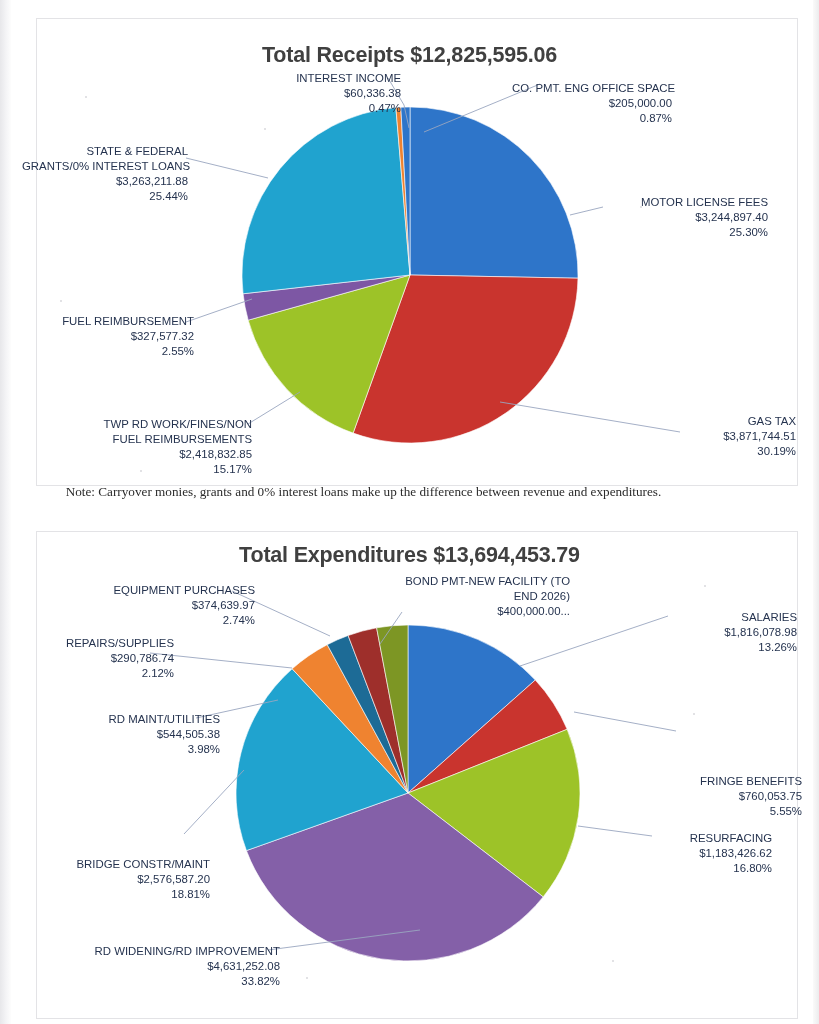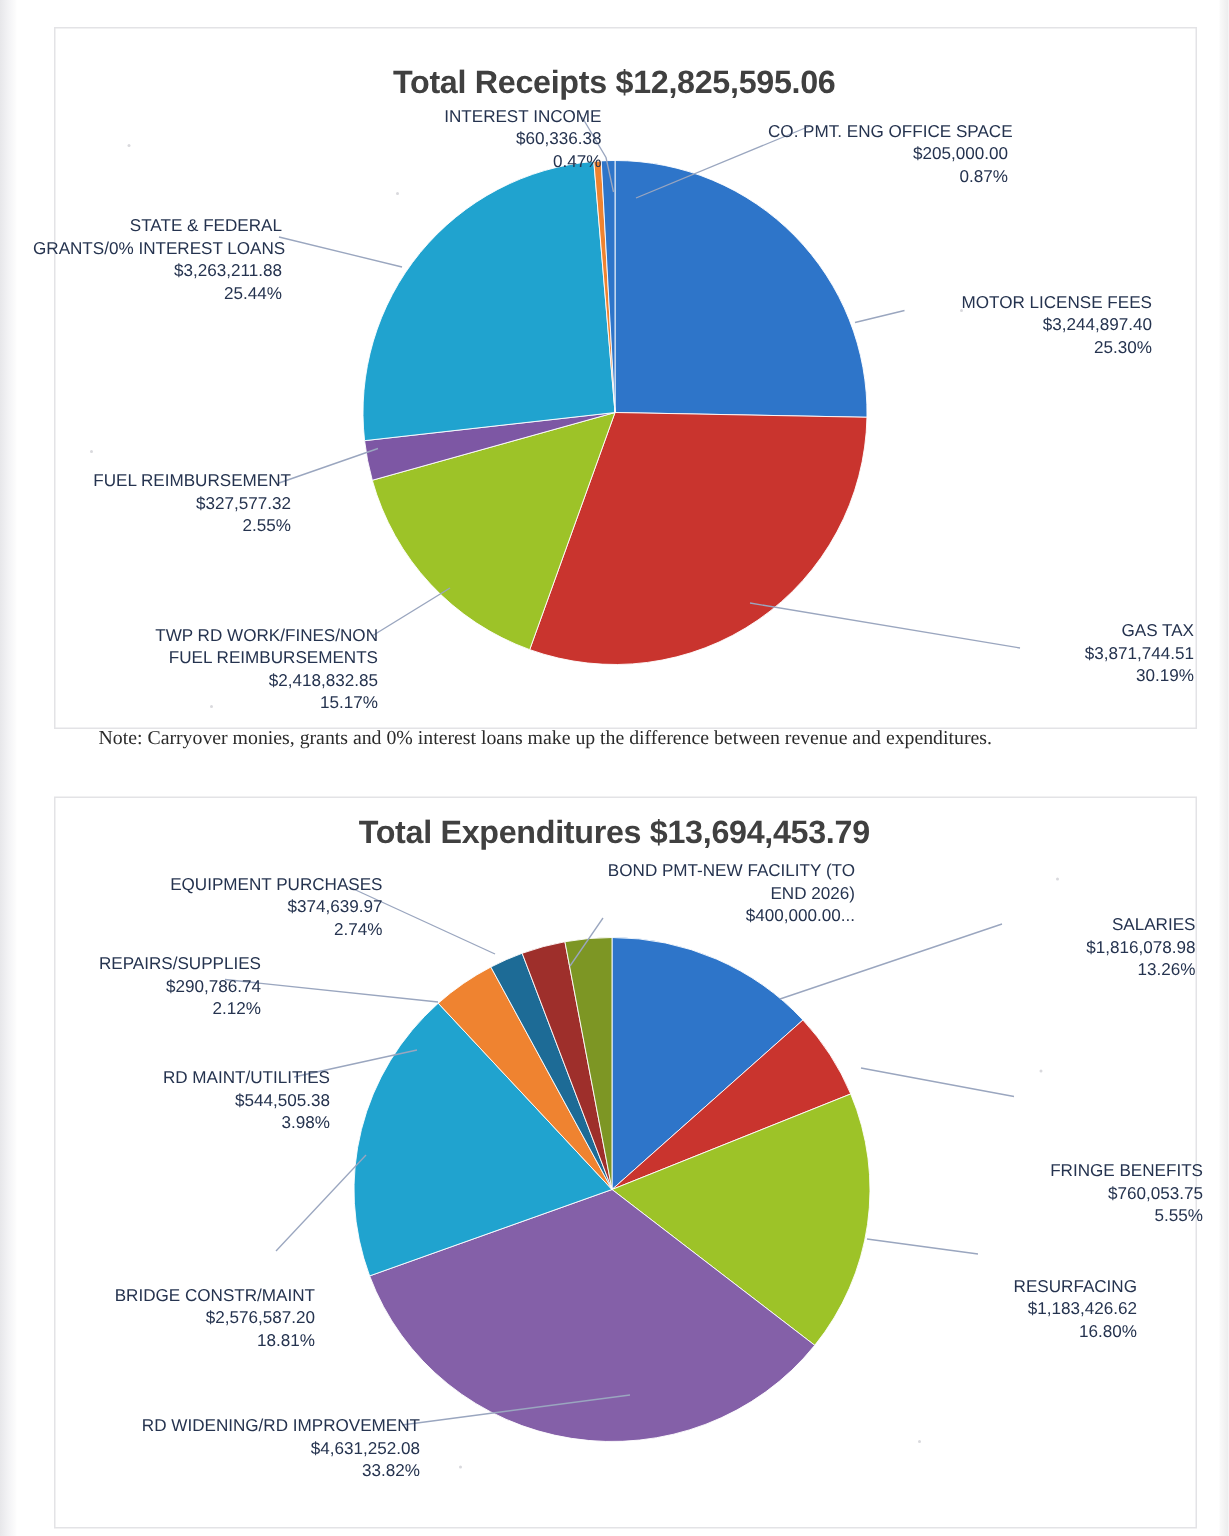--- a/index.html
+++ b/index.html
@@ -236,21 +236,21 @@
   <span class="amt">$1,816,078.98</span>
   <span class="pct">13.26%</span>
 </div>
 
 <div class="callout" style="left:668px; top:726px; width:134px;margin-top:48px;">
   <span>FRINGE BENEFITS</span>
   <span class="amt">$760,053.75</span>
   <span class="pct">5.55%</span>
 </div>
 
-<div class="callout" style="left:618px; top:831px; width:140px;margin-top:20px;">
+<div class="callout" style="left:632px; top:831px; width:140px;">
   <span>RESURFACING</span>
   <span class="amt">$1,183,426.62</span>
   <span class="pct">16.80%</span>
 </div>
 
 <div class="speck" style="left: 85px; top: 96px;"></div>
 <div class="speck" style="left: 264px; top: 128px;"></div>
 <div class="speck" style="left: 640px; top: 206px;"></div>
 <div class="speck" style="left: 140px; top: 470px;"></div>
 <div class="speck" style="left: 704px; top: 585px;"></div>

